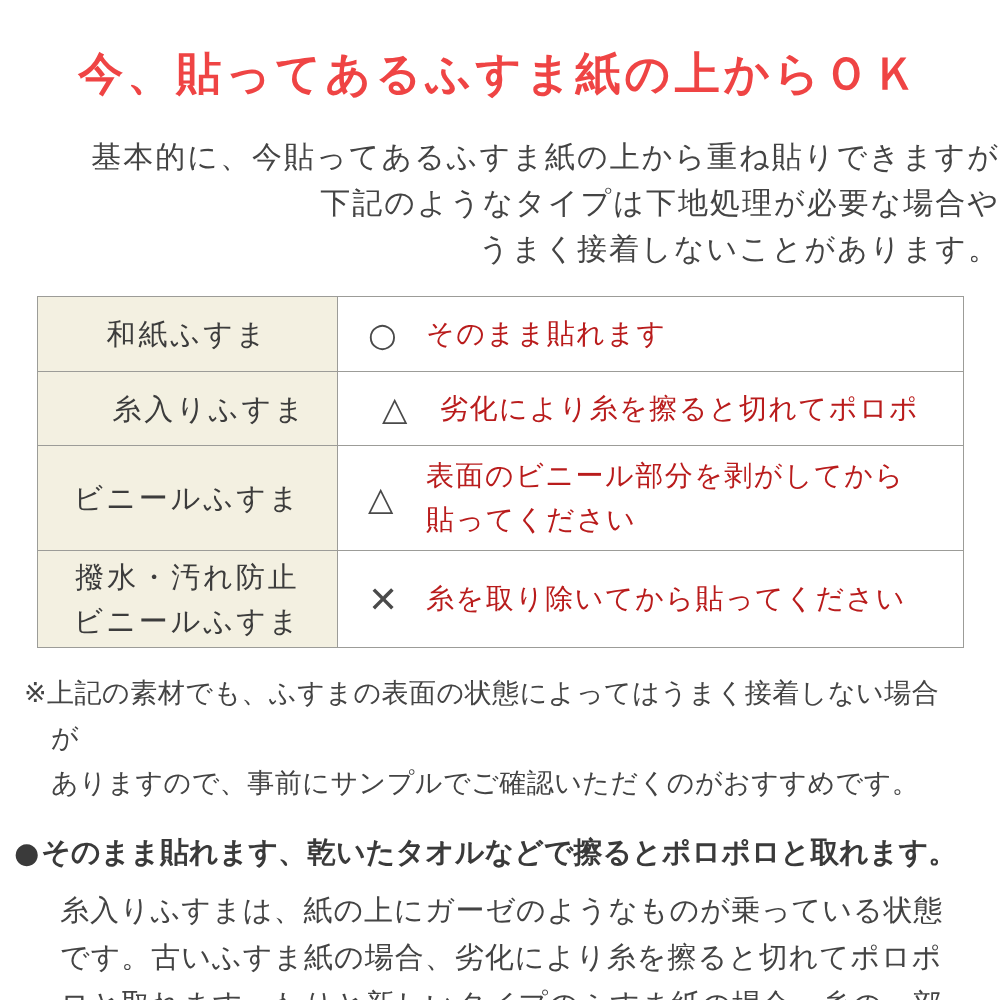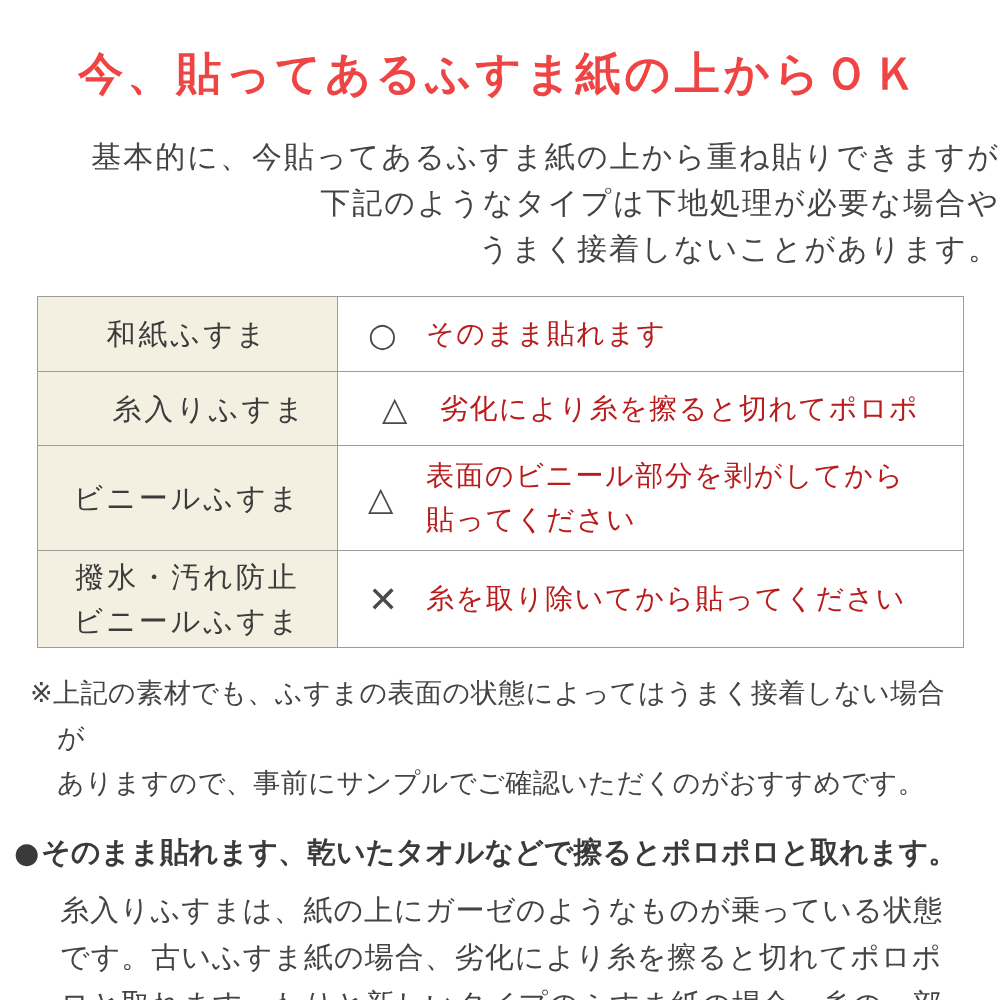--- a/index.html
+++ b/index.html
@@ -62,21 +62,21 @@
     white-space:pre-line;
     color:#b91c1c;
     padding-left:14px;
   }
   tr.r1 td { height:75px; }
   tr.r2 td { height:74px;padding-left:44px; }
   tr.r3 td { height:96px;margin-left:48px; }
   tr.r4 td { height:97px; }
 
   .footnote {
-    margin:22px 0 0 30px;
+    margin:22px 0 0 24px;
     width:920px;
     font-size:27px;
     line-height:45px;
     letter-spacing:0.5px;
     white-space:pre-line;
     padding-left:27px;
     text-indent:-27px;
     color:#444444;
   }
 

